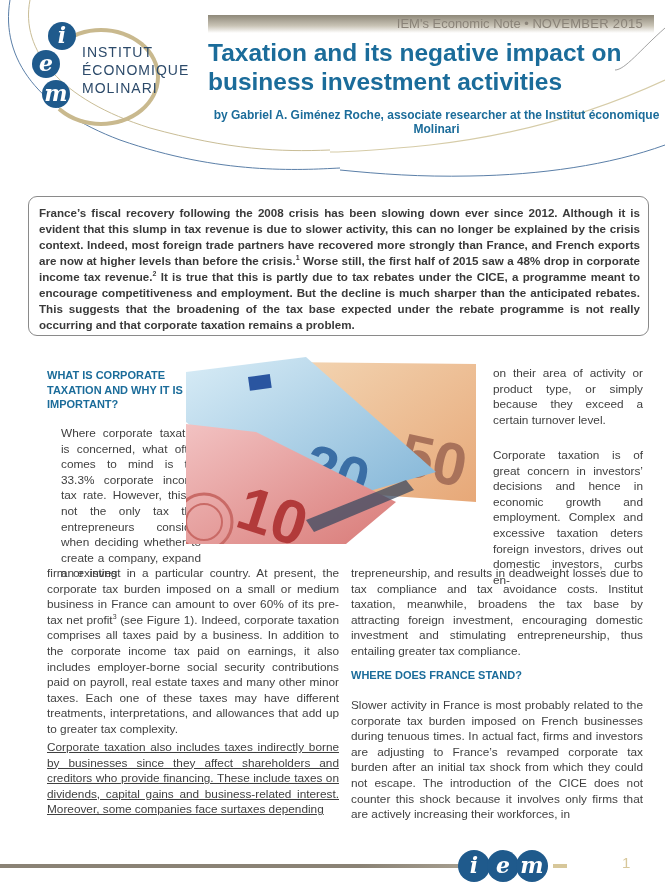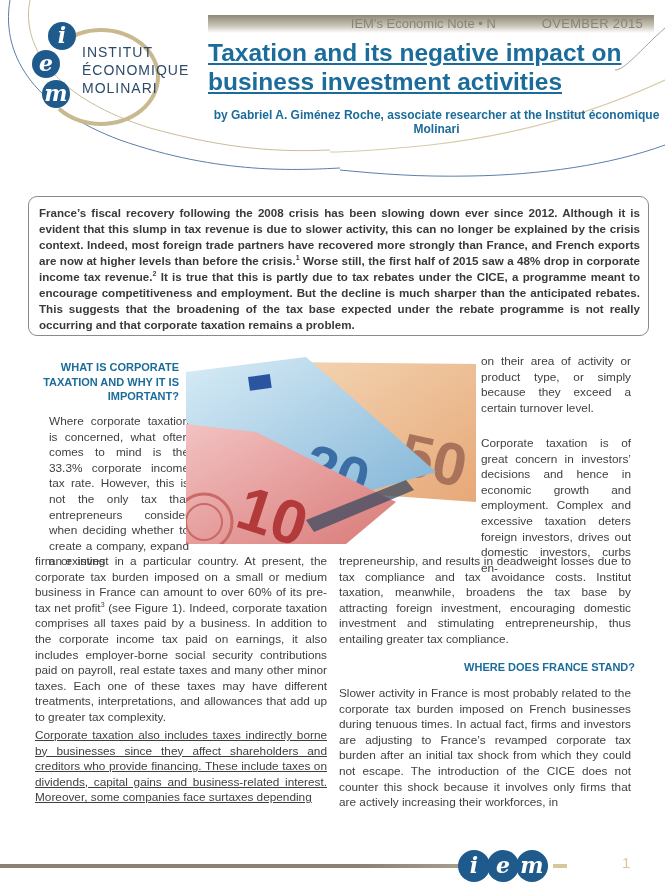--- a/index.html
+++ b/index.html
@@ -23,39 +23,39 @@
                font-size: 14px; letter-spacing: 1px; color: #2c4a6a; }
   .logo .t1 { top: 22px; }
   .logo .t2 { top: 40px; }
   .logo .t3 { top: 58px; }
 
   
   .band { position: absolute; left: 208px; top: 15px; width: 446px; height: 18px;
           background: linear-gradient(#8e8879, #c9c4b6 60%, #ffffff); }
   .series { position: absolute; right: 22px; top: 16px; font-family: "Liberation Sans", sans-serif;
             font-size: 13px; color: #8a8378; }
-  .series .sc { font-size: 13px; letter-spacing: 0.3px; margin-left: 46px; }
+  .series .sc { font-size: 13px; letter-spacing: 0.3px; }
 
   .title { position: absolute; left: 208px; top: 38px; width: 440px; margin: 0;
            font-family: "Liberation Sans", sans-serif; font-weight: bold; font-size: 24.5px;
-           line-height: 29px; color: #1b6c9a; text-decoration: underline; }
+           line-height: 29px; color: #1b6c9a; }
   .byline { position: absolute; left: 208px; top: 108px; font-family: "Liberation Sans", sans-serif;
             font-size: 12px; font-weight: bold; color: #1b6c9a; text-align: center; }
 
   
   .abstract { position: absolute; left: 28px; top: 196px; width: 601px; height: 130px;
               border: 1.5px solid #8a8a8a; border-radius: 9px; padding: 8px 8px 0 10px; box-sizing: content-box; }
   .abstract p { margin: 0; font-family: "Liberation Sans", sans-serif; font-weight: bold;
                 font-size: 11.6px; line-height: 16px; color: #3a3a3a; text-align: justify; }
 
   
   .col-text { font-family: "Liberation Sans", sans-serif; font-size: 11.8px; line-height: 15.6px;
-              color: #3f3f3f; text-align: justify; margin: 0; }
+              color: #3f3f3f; text-align: justify; margin: 12px; }
   .h2 { font-family: "Liberation Sans", sans-serif; font-weight: bold; font-size: 11px;
-        color: #1b6c9a; line-height: 14.5px; margin: 4px; text-align: right; }
+        color: #1b6c9a; line-height: 14.5px; margin: 12px; }
 
   .left-head { position: absolute; left: 35px; top: 356px; width: 140px; }
   .left-narrow { position: absolute; left: 49px; top: 414px; width: 140px; }
   .left-wide { position: absolute; left: 35px; top: 554px; width: 292px; }
   .left-p2 { position: absolute; left: 35px; top: 728px; width: 292px; text-decoration: underline; }
 
   .right-narrow { position: absolute; left: 481px; top: 354px; width: 150px; }
   .right-p2 { position: absolute; left: 481px; top: 436px; width: 150px; }
   .right-wide { position: absolute; left: 339px; top: 554px; width: 292px; }
   .right-head2 { position: absolute; left: 339px; top: 656px; width: 292px; }

